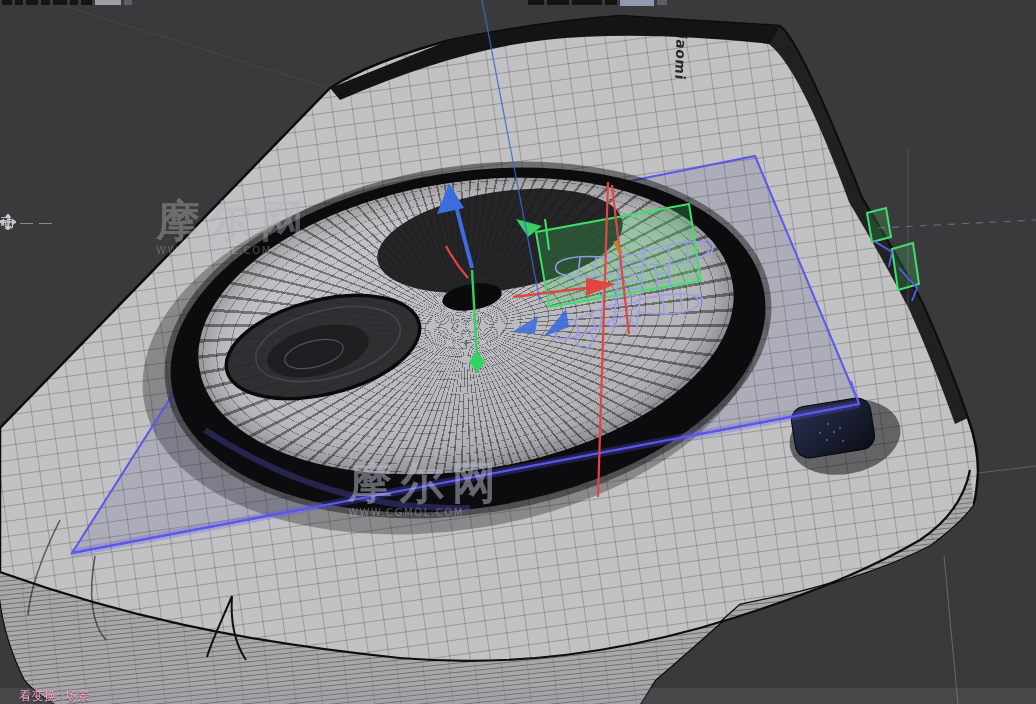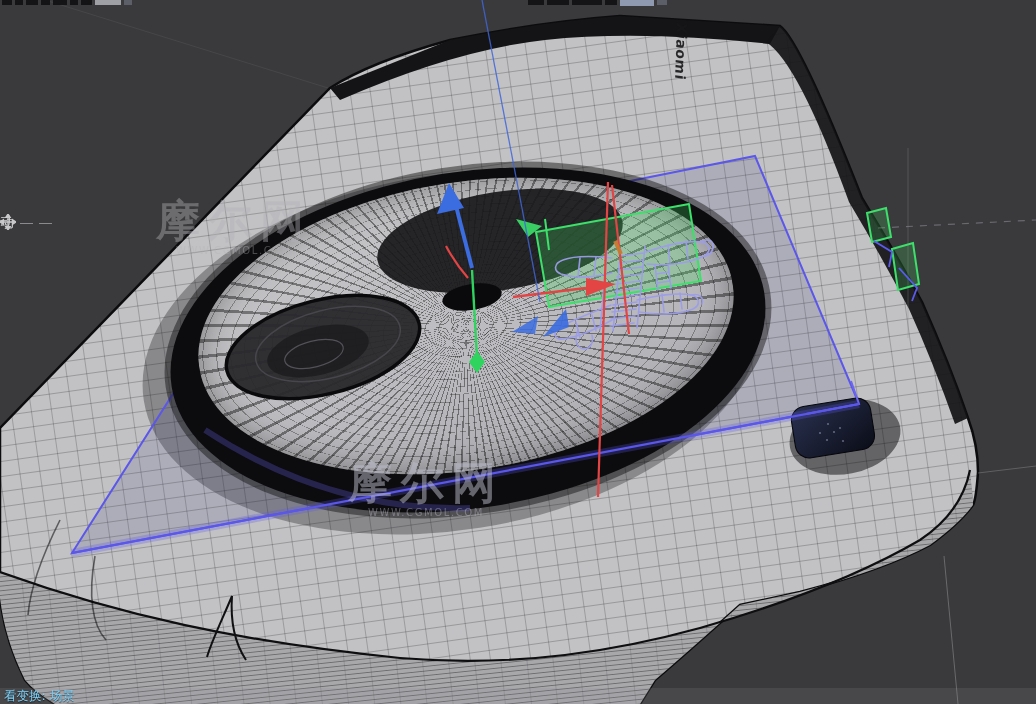--- a/index.html
+++ b/index.html
@@ -28,35 +28,35 @@
   .frag-row .dim{background:#5d5f68;}
 
   
   .tool-ind{position:absolute;left:0;top:214px;display:flex;align-items:center;gap:6px;
             color:#d3d3d6;font-size:14px;z-index:6;}
   .tool-ind .dash{display:block;width:13px;height:1px;background:#8a8a8e;}
 
   
   .wm{position:absolute;z-index:5;pointer-events:none;line-height:1;}
   .wm .wm-name{font-size:44px;letter-spacing:8px;font-weight:bold;}
-  .wm .wm-url{font-size:10px;letter-spacing:1.6px;margin-top:3px;text-transform:uppercase;text-align:center;}
+  .wm .wm-url{font-size:10px;letter-spacing:1.6px;margin-top:3px;text-transform:uppercase;}
   .wm1{left:156px;top:199px;color:rgba(178,178,184,.42);}
   .wm1 .wm-url{color:rgba(178,178,184,.38);}
   .wm2{left:348px;top:461px;color:rgba(190,190,206,.5);}
   .wm2 .wm-url{color:rgba(190,190,206,.42);}
 
   
   .brand{position:absolute;left:690px;top:24px;z-index:5;transform:rotate(92deg) skewX(-6deg);
          transform-origin:0 0;font-weight:bold;font-size:14px;letter-spacing:.5px;
          color:#17171a;opacity:.9;pointer-events:none;}
 
   
   .footer-strip{position:absolute;left:0;top:688px;width:1036px;height:16px;
                 background:rgba(140,140,146,.17);z-index:6;}
-  .status-text{position:absolute;left:4px;top:688px;font-size:12.5px;color:#7dd3fc;
+  .status-text{position:absolute;left:19px;top:688px;font-size:12.5px;color:#f9a8d4;
                z-index:7;white-space:nowrap;text-shadow:0 1px 1px rgba(0,0,0,.6);}
 </style>
 </head>
 <body>
 
 <div id="stage">
 
   <svg class="layer" width="1036" height="704" viewBox="0 0 1036 704">
     <defs>
       <pattern id="faceGrid" width="20" height="15" patternUnits="userSpaceOnUse" patternTransform="rotate(-8 500 300)">

